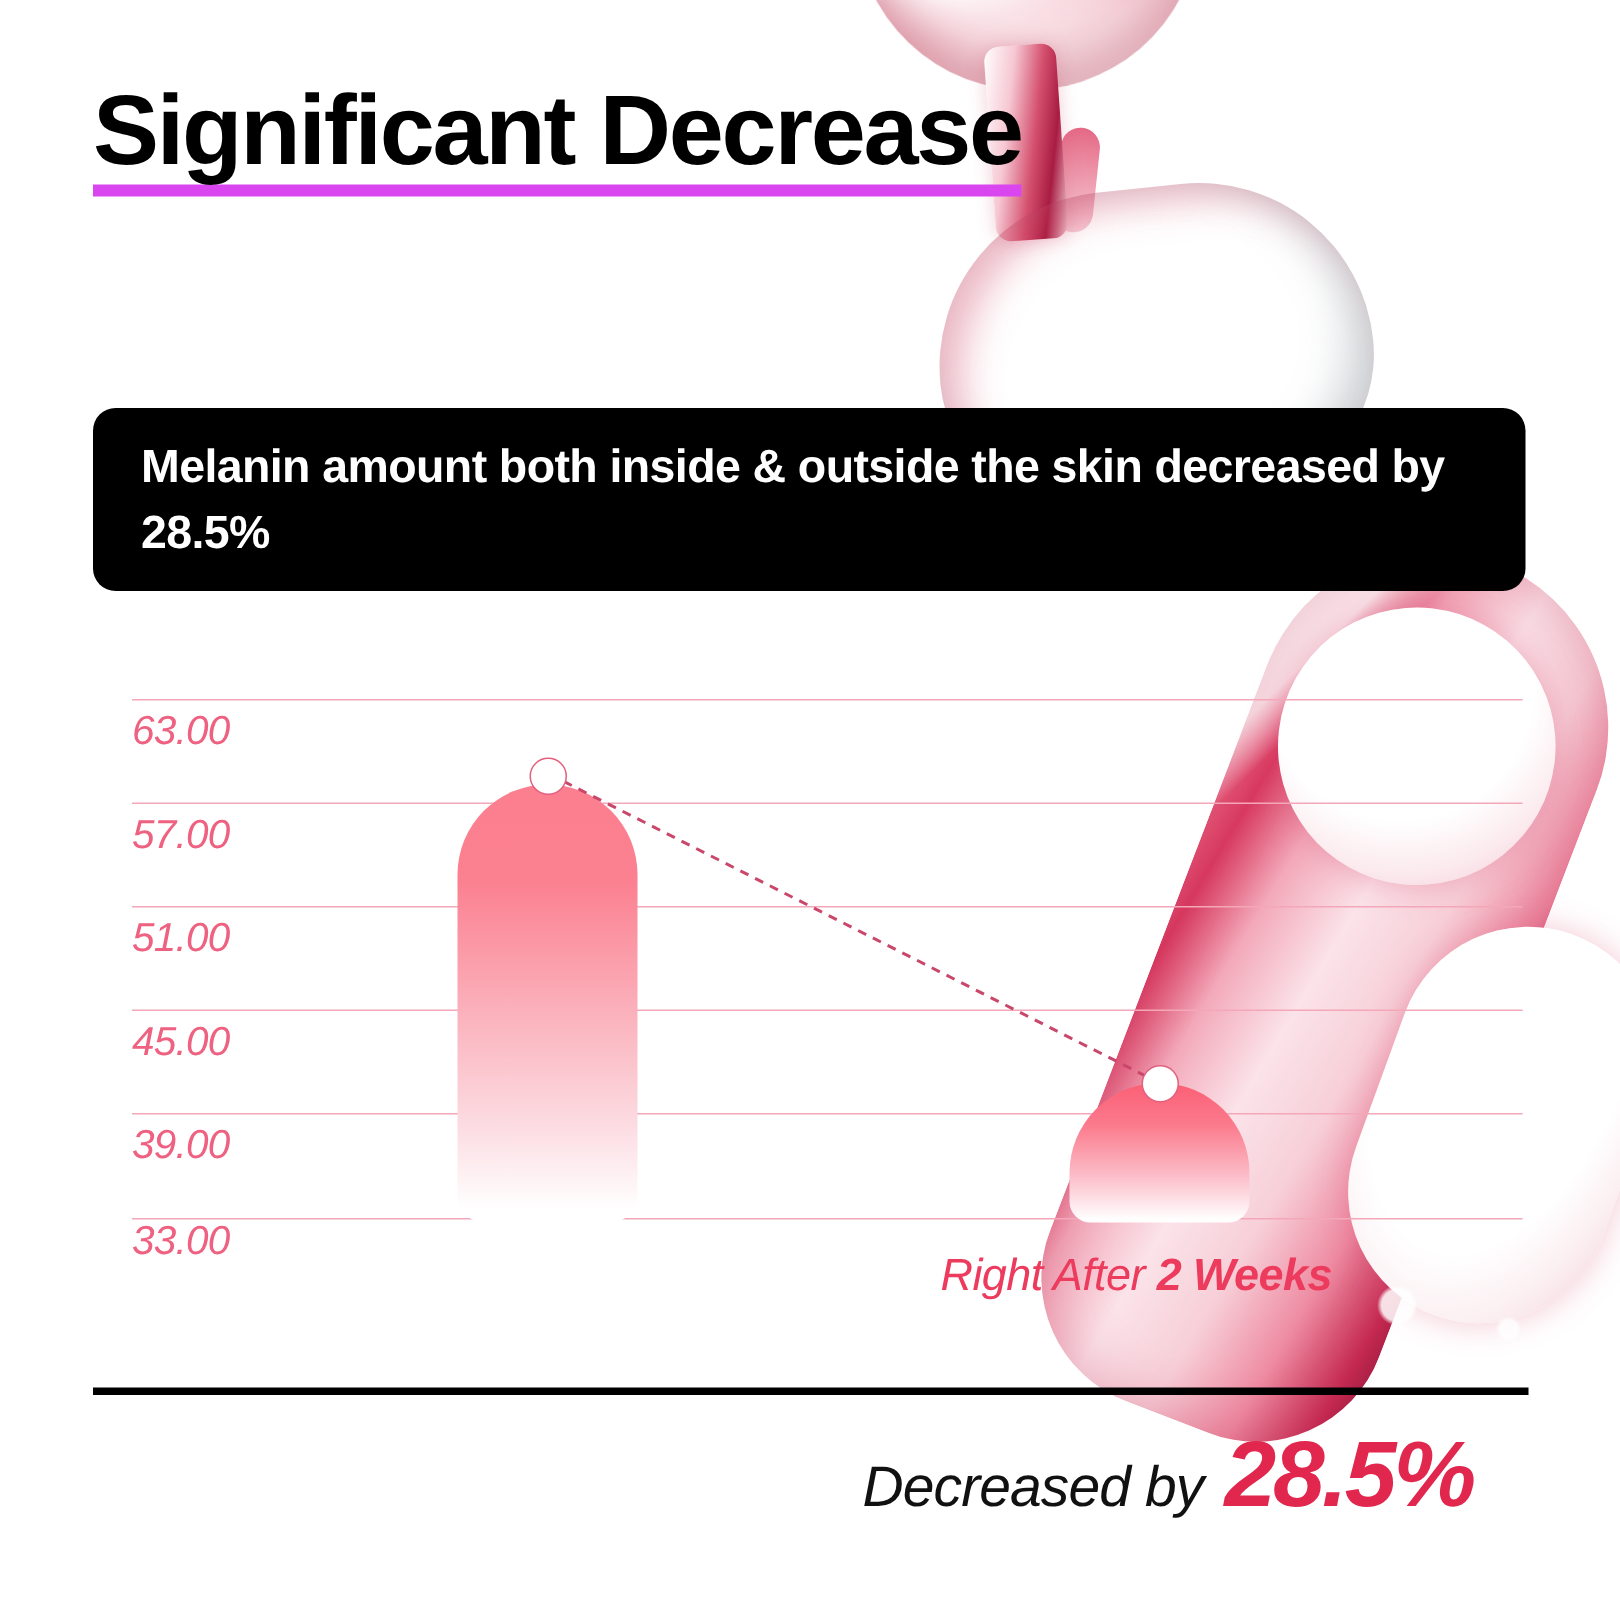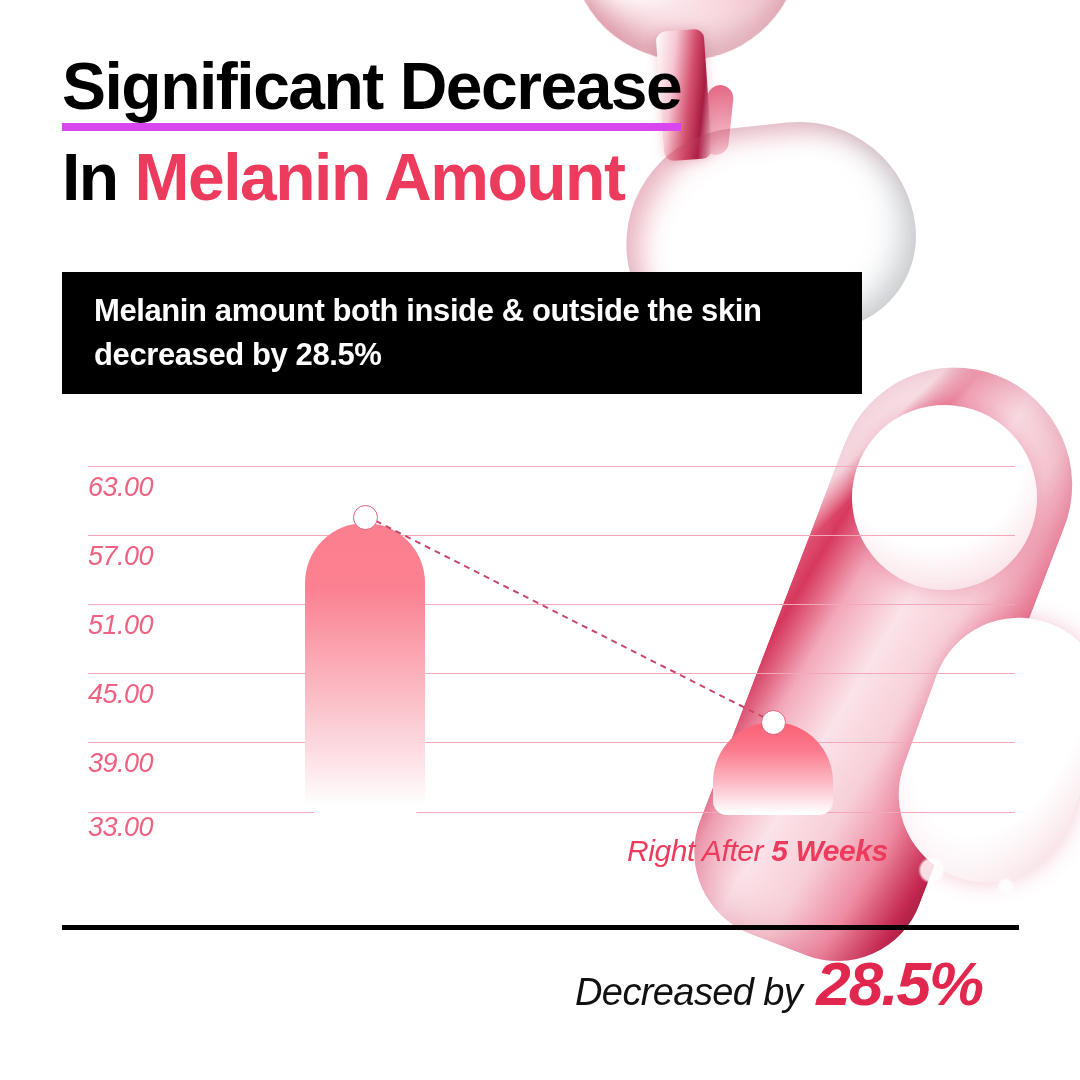--- a/index.html
+++ b/index.html
@@ -95,23 +95,23 @@
     position:relative;z-index:4;
   }
   .h-line2{
     margin-top:12px;font-size:66px;font-weight:bold;line-height:1.04;
     letter-spacing:-1.5px;color:#000;position:relative;z-index:4;
   }
   .h-line2 .accent{color:#EC3B5C;}
 
   
   #banner{
-    position:absolute;left:62px;top:272px;width:800px;height:122px;
+    position:absolute;left:62px;top:272px;width:955px;height:122px;
     background:#000;z-index:5;
-    display:flex;align-items:center;
+    display:flex;align-items:center;border-radius:15px;
   }
   #banner .btxt{
     color:#fff;font-size:31px;font-weight:bold;line-height:1.42;
     padding:0 0 0 32px;letter-spacing:-.4px;
   }
 
   
   #chart{position:absolute;left:0;top:400px;width:922px;height:500px;font-style:italic;}
   .gridline{
     position:absolute;left:88px;width:927px;height:1px;
@@ -175,21 +175,20 @@
   <div class="deco" id="deco-right">
     <div class="tube"></div>
     <div class="gel1"></div>
     <div class="gel2"></div>
     <div class="bubbles"></div>
   </div>
   <div id="deco-mask-left"></div>
 
   <div id="headline">
     <div class="h-line1">Significant Decrease</div>
-    <div class="h-line2"><span>In </span><span class="accent">Melanin Amount</span></div>
   </div>
 
   <div id="banner">
     <div class="btxt">Melanin amount both inside &amp; outside the skin decreased by 28.5%</div>
   </div>
 
   <div id="chart">
 
     <div class="gridline" style="top:66px;"></div>
     <div class="gridline" style="top:135px;"></div>
@@ -218,21 +217,21 @@
 
     <div class="marker" id="marker-before" style="top:105px;"></div>
     <div class="marker" id="marker-after" style="top:310px;"></div>
 
     <div id="callout">
       <span class="ctext">Decreased by</span>
       <span class="cnum">28.5%</span>
     </div>
 
     <div class="xlabel" id="xlabel-after" style="top:434px;">
-      <span>Right After </span><span class="strong">5 Weeks</span>
+      <span>Right After </span><span class="strong">2 Weeks</span>
     </div>
   </div>
 
   <div id="rule"></div>
   <div id="footnote">
   </div>
 
 </div>
 
 </body></html>

